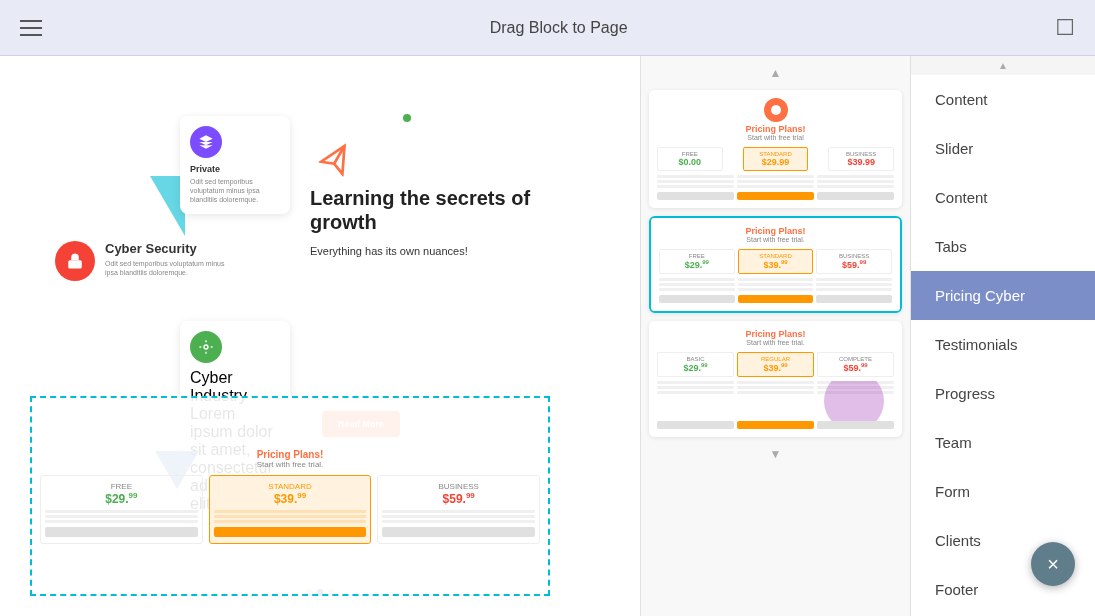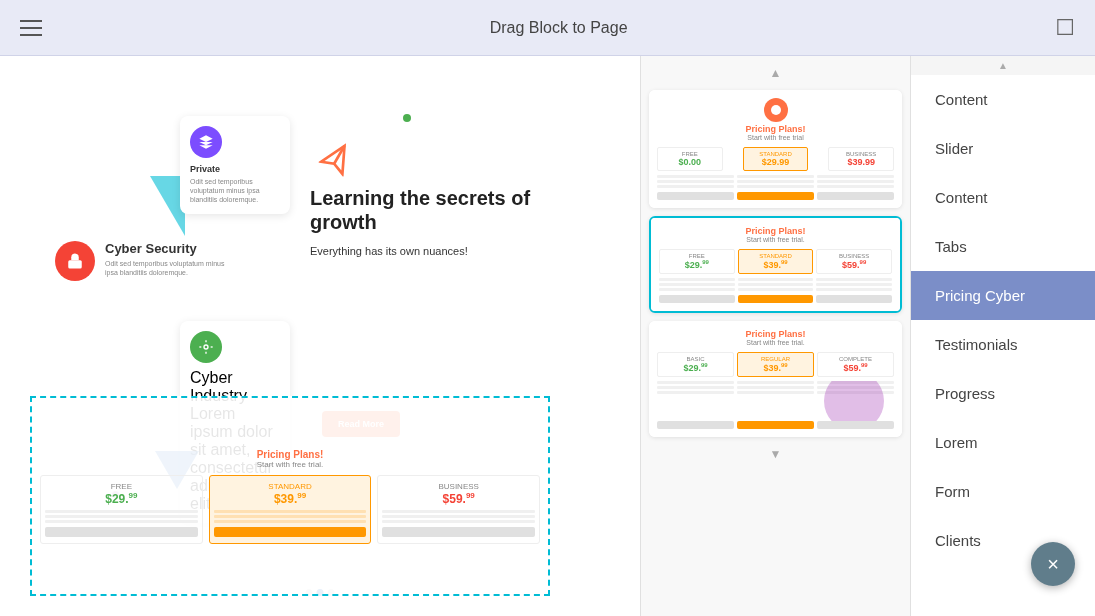--- a/index.html
+++ b/index.html
@@ -595,29 +595,32 @@
     <div class="sidebar-item active">
       <span>Pricing Cyber</span>
     </div>
     <div class="sidebar-item">
       <span>Testimonials</span>
     </div>
     <div class="sidebar-item">
       <span>Progress</span>
     </div>
     <div class="sidebar-item">
-      <span>Lorem</span>
+      <span>Team</span>
     </div>
     <div class="sidebar-item">
       <span>Form</span>
     </div>
     <div class="sidebar-item">
       <span>Clients</span>
     </div>
     <div class="sidebar-item">
+      <span>Footer</span>
+    </div>
+    <div class="sidebar-item">
       
     </div>
 
   </div>
 
 </div>
 
 <div class="close-btn">×</div>
 
 </body></html>

